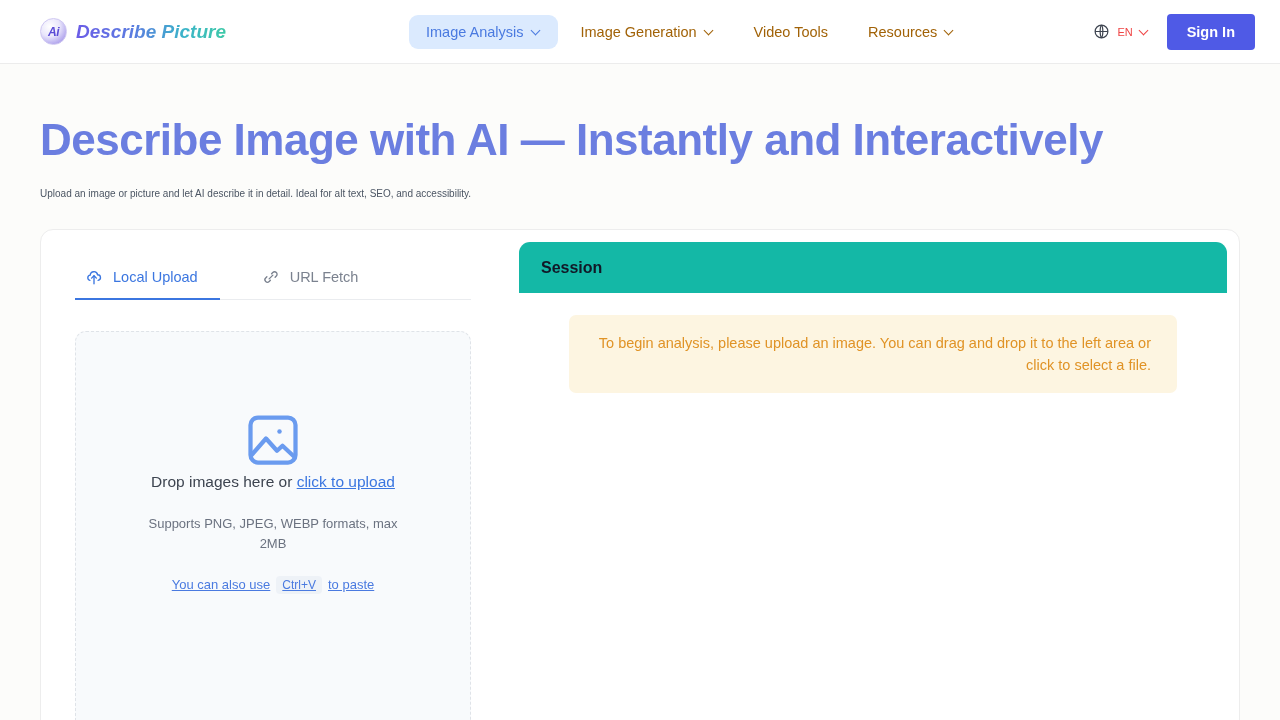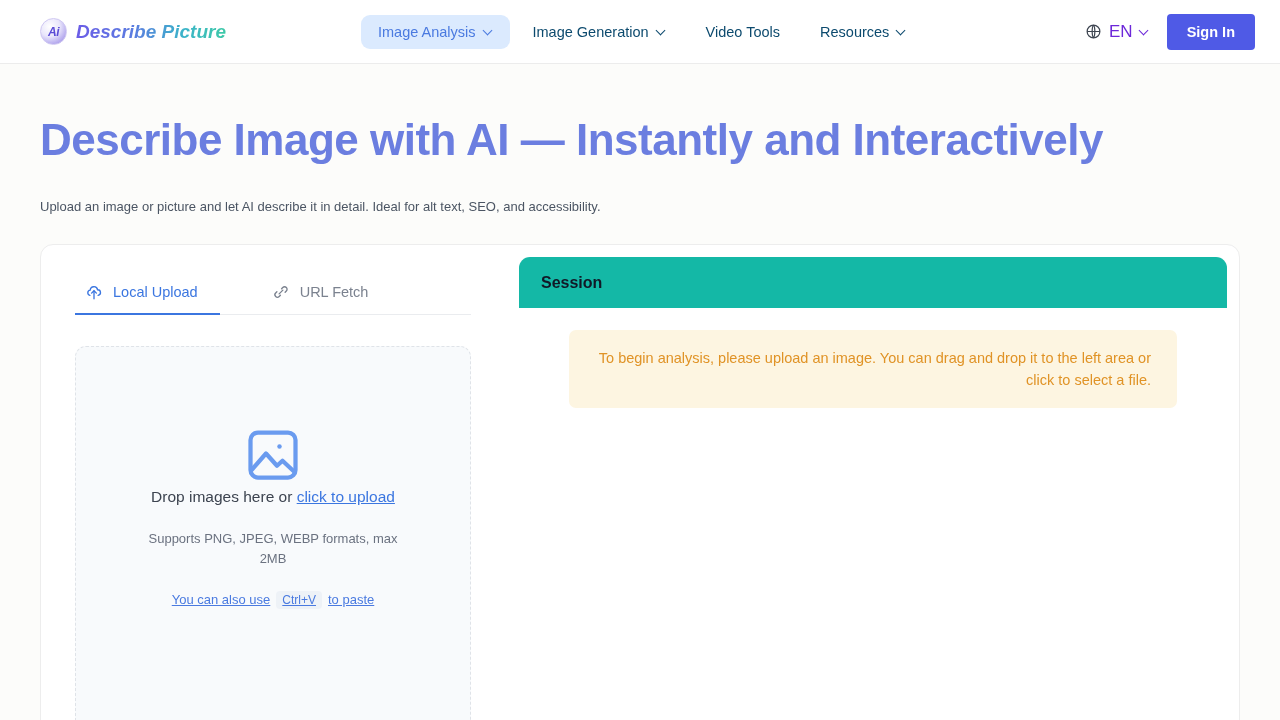--- a/index.html
+++ b/index.html
@@ -12,20 +12,21 @@
   }
 
   
   .header {
     height: 64px;
     background: #ffffff;
     border-bottom: 1px solid #ececec;
     display: flex;
     align-items: center;
     padding: 0 25px 0 40px;
+    gap: 48px;
   }
   .brand { display: flex; align-items: center; gap: 9px; }
   .brand-badge {
     width: 27px; height: 27px; border-radius: 50%;
     background: radial-gradient(circle at 35% 30%, #ffffff 0%, #e9e6fb 42%, #b9aeef 72%, #8f7fe0 100%);
     border: 1px solid #cfc8f2;
     display: flex; align-items: center; justify-content: center;
     font-size: 12px; font-weight: bold; font-style: italic;
     color: #5b4bd6;
     letter-spacing: -0.5px;
@@ -36,72 +37,72 @@
     background: linear-gradient(90deg, #6b5ce7 0%, #5b7ce0 38%, #3bb4c9 72%, #3ec9a7 100%);
     -webkit-background-clip: text; background-clip: text;
     -webkit-text-fill-color: transparent; color: transparent;
     white-space: nowrap;
   }
 
   .nav { display: flex; align-items: center; gap: 6px; margin-left: 135px; text-align: right; }
   .nav-item {
     display: flex; align-items: center; gap: 8px;
     padding: 9px 17px; border-radius: 9px;
-    font-size: 14.5px; color: #0c4a6e; white-space: nowrap;
+    font-size: 14.5px; color: #a16207; white-space: nowrap;
     cursor: pointer;
   }
   .nav-item.active { background: #dbeafe; color: #4a7ae0; }
   .chev { display: inline-block; width: 9px; height: 9px; position: relative; }
   .chev::after {
     content: ""; position: absolute; left: 0; top: 0;
     width: 6px; height: 6px;
     border-right: 1.6px solid currentColor;
     border-bottom: 1.6px solid currentColor;
     transform: rotate(45deg);
   }
 
   .header-right { margin-left: auto; display: flex; align-items: center; gap: 18px; }
-  .lang { display: flex; align-items: center; gap: 7px; font-size: 17px; color: #6d28d9; cursor: pointer; }
+  .lang { display: flex; align-items: center; gap: 7px; font-size: 11px; color: #ef4444; cursor: pointer; }
   .signin {
     background: #4f5ae6; color: #fff; border: none;
     font-family: "Liberation Sans", sans-serif;
     font-size: 14.5px; font-weight: bold;
     padding: 10px 20px; border-radius: 4px; cursor: pointer;
     white-space: nowrap;
   }
 
   
   .hero { padding: 52px 45px 0 40px; }
   .hero h1 {
     font-size: 44px; line-height: 1.08; font-weight: bold;
     color: #6b7ee0; letter-spacing: -0.5px;
     max-width: 1120px;
   }
-  .hero p { margin-top: 35px; font-size: 13px; color: #4b5563; }
+  .hero p { margin-top: 24px; font-size: 10px; color: #4b5563; }
 
   
   .outer-card {
     margin: 30px 40px 0 40px;
     background: #ffffff;
     border: 1px solid #ededed;
     border-radius: 13px;
     display: flex;
     gap: 26px;
     padding: 12px;
     height: 560px;
   }
 
   
   .upload-panel {
     width: 440px; flex: none;
     background: #ffffff;
     border-radius: 11px;
     padding: 12px 22px 0 22px;
   }
-  .tabs { display: flex; gap: 14px; border-bottom: 1px solid #eaecef; }
+  .tabs { display: flex; gap: 4px; border-bottom: 1px solid #eaecef; }
   .tab {
     display: flex; align-items: center; gap: 10px;
     padding: 14px 22px 12px 10px;
     font-size: 14.5px; color: #7b828f; cursor: pointer;
     border-bottom: 2.5px solid transparent;
     margin-bottom: -1px;
   }
   .tab.active { color: #3b76e0; border-bottom-color: #3b76e0; }
   .tab + .tab { margin-left: 28px; }
 

